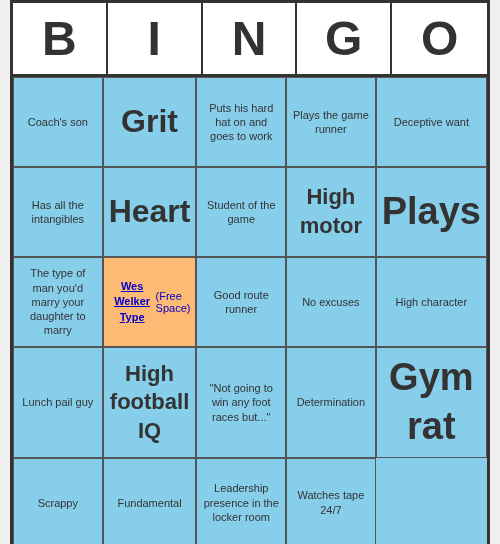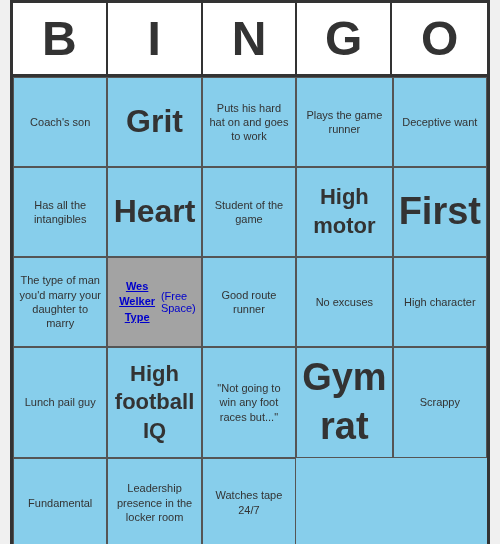--- a/index.html
+++ b/index.html
@@ -56,21 +56,21 @@
     }
     .bingo-cell.xl-text .cell-text {
       font-size: 32px;
       font-weight: bold;
     }
     .bingo-cell.xxl-text .cell-text {
       font-size: 38px;
       font-weight: bold;
     }
     .bingo-cell.free-space {
-      background: #a3a3a3;
+      background: #fdba74;
     }
     .free-space-text {
       font-size: 11px;
       color: #0000cc;
       text-decoration: underline;
       font-weight: bold;
       text-align: center;
       line-height: 1.4;
     }
     .free-space-label {
@@ -112,21 +112,21 @@
       <div class="bingo-cell xl-text">
         <span class="cell-text">Heart</span>
       </div>
       <div class="bingo-cell ">
         <span class="cell-text">Student of the game</span>
       </div>
       <div class="bingo-cell large-text">
         <span class="cell-text">High motor</span>
       </div>
       <div class="bingo-cell xxl-text">
-        <span class="cell-text">First</span>
+        <span class="cell-text">Plays</span>
       </div>
       <div class="bingo-cell ">
         <span class="cell-text">The type of man you'd marry your daughter to marry</span>
       </div>
       <div class="bingo-cell free-space">
         <div class="free-space-text">Wes Welker Type</div>
         <div class="free-space-label">(Free Space)</div>
       </div>
       <div class="bingo-cell ">
         <span class="cell-text">Good route runner</span>
@@ -139,20 +139,23 @@
       </div>
       <div class="bingo-cell ">
         <span class="cell-text">Lunch pail guy</span>
       </div>
       <div class="bingo-cell large-text">
         <span class="cell-text">High football IQ</span>
       </div>
       <div class="bingo-cell ">
         <span class="cell-text">"Not going to win any foot races but..."</span>
       </div>
+      <div class="bingo-cell ">
+        <span class="cell-text">Determination</span>
+      </div>
       <div class="bingo-cell xxl-text">
         <span class="cell-text">Gym rat</span>
       </div>
       <div class="bingo-cell ">
         <span class="cell-text">Scrappy</span>
       </div>
       <div class="bingo-cell ">
         <span class="cell-text">Fundamental</span>
       </div>
       <div class="bingo-cell ">

